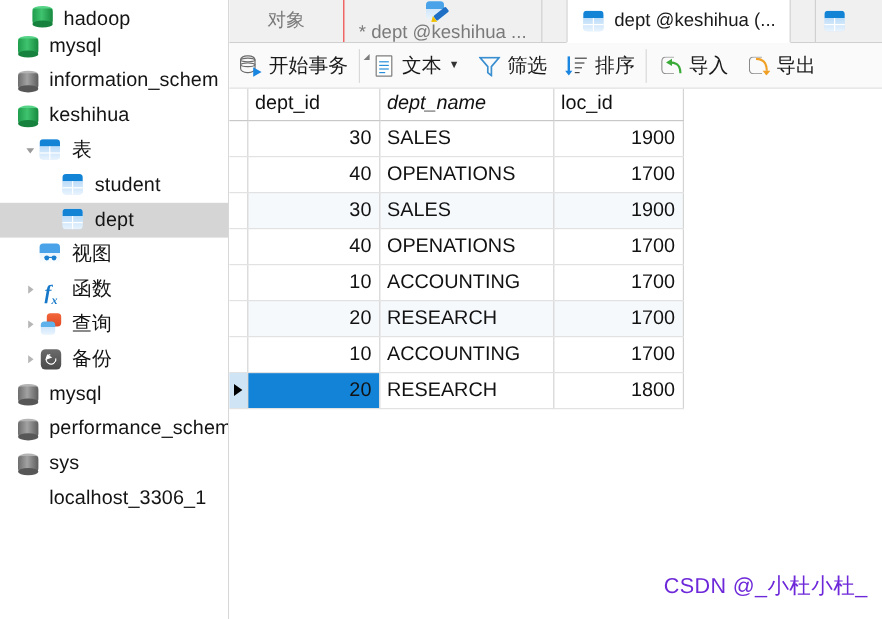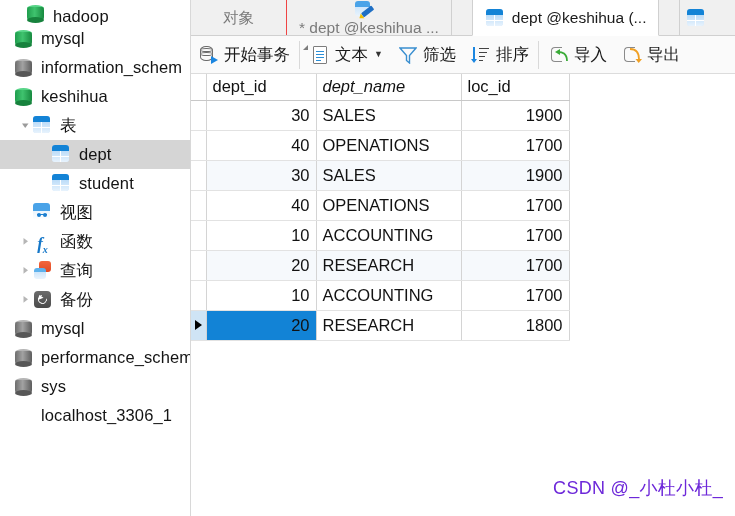--- a/index.html
+++ b/index.html
@@ -346,31 +346,31 @@
       <div class="tree-row">
         <span style="flex: 0 0 19px;"></span>
         <span class="expander">
           <svg width="9" height="9" viewBox="0 0 9 9">
             <path d="M1 2.5 L7.5 2.5 L4.2 7 Z" fill="#9b9b9b"></path>
           </svg>
         </span>
         <span class="tree-icon"><span class="ic-table"><span class="sq"></span><span class="hline"></span><span class="vline"></span></span></span>
         <span class="tree-label">表</span>
       </div>
+      <div class="tree-row">
+        <span style="flex: 0 0 38px;"></span>
+        <span class="expander"></span>
+        <span class="tree-icon"><span class="ic-table"><span class="sq"></span><span class="hline"></span><span class="vline"></span></span></span>
+        <span class="tree-label">student</span>
+      </div>
       <div class="tree-row selected">
         <span style="flex: 0 0 38px;"></span>
         <span class="expander"></span>
         <span class="tree-icon"><span class="ic-table"><span class="sq"></span><span class="hline"></span><span class="vline"></span></span></span>
         <span class="tree-label">dept</span>
-      </div>
-      <div class="tree-row">
-        <span style="flex: 0 0 38px;"></span>
-        <span class="expander"></span>
-        <span class="tree-icon"><span class="ic-table"><span class="sq"></span><span class="hline"></span><span class="vline"></span></span></span>
-        <span class="tree-label">student</span>
       </div>
       <div class="tree-row">
         <span style="flex: 0 0 19px;"></span>
         <span class="expander"></span>
         <span class="tree-icon"><span class="ic-view"><span class="sq"></span><span class="bar"></span><span class="eye l"></span><span class="eye r"></span></span></span>
         <span class="tree-label">视图</span>
       </div>
       <div class="tree-row">
         <span style="flex: 0 0 19px;"></span>
         <span class="expander">

